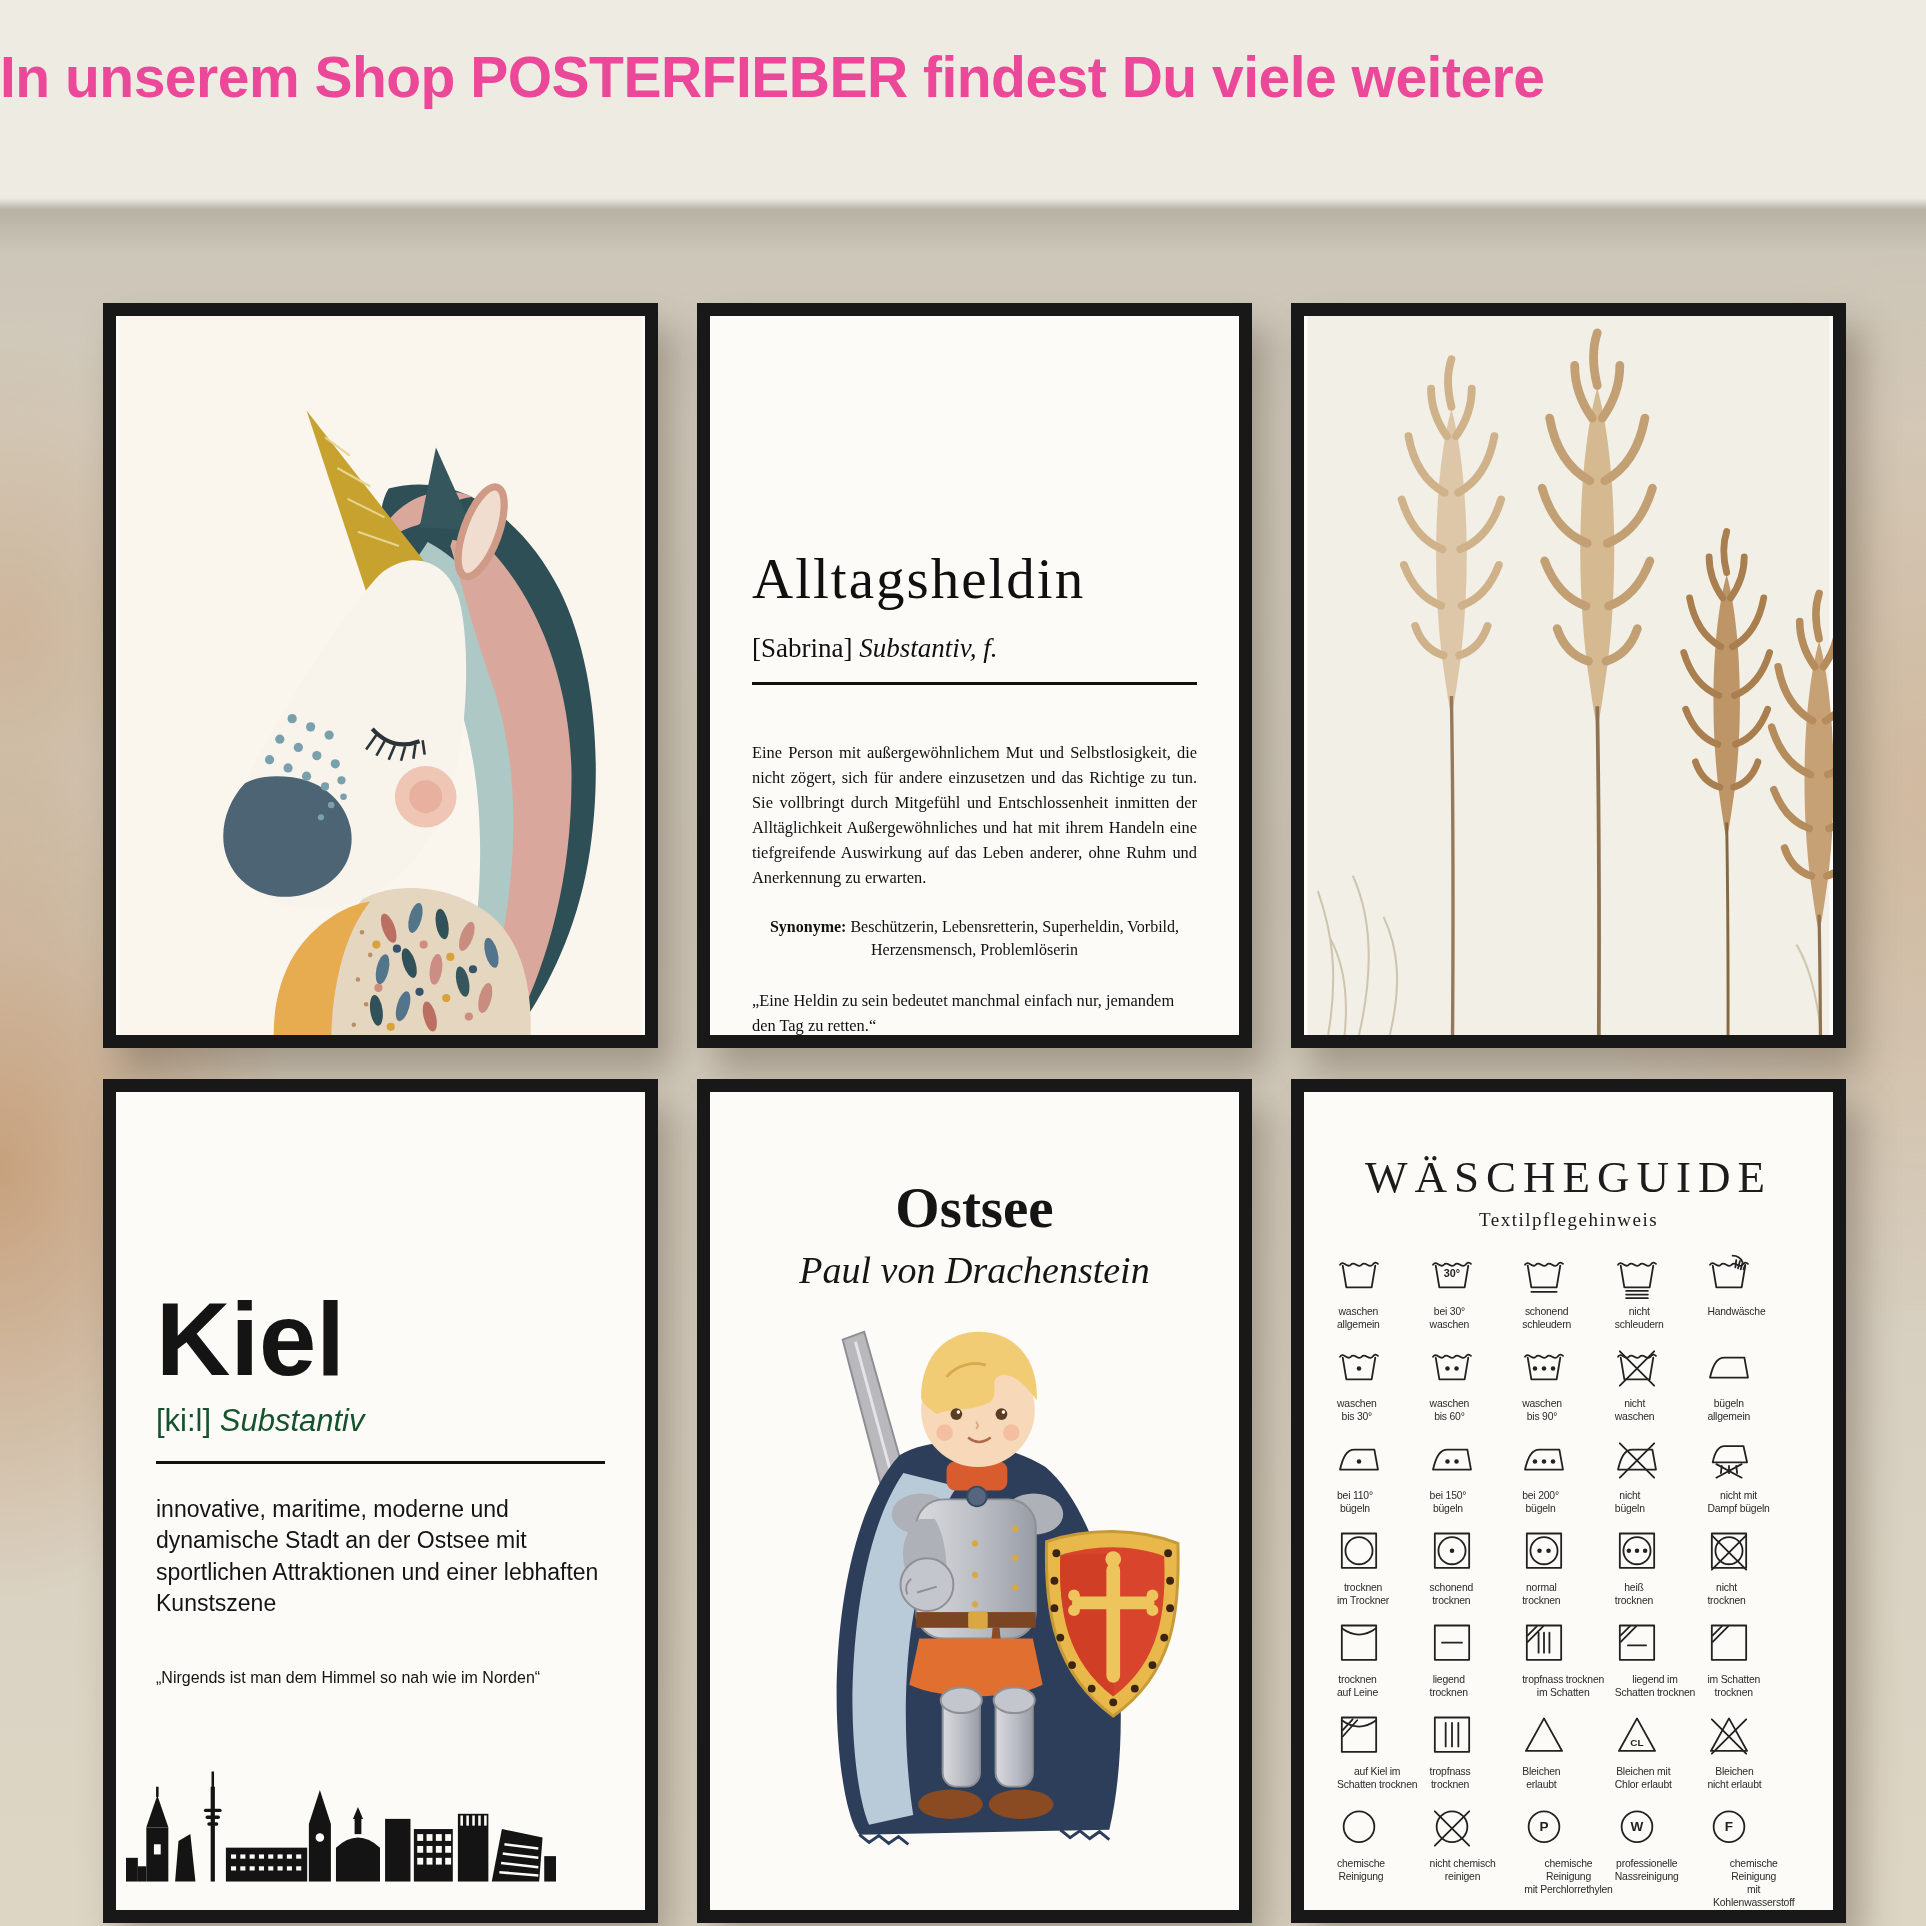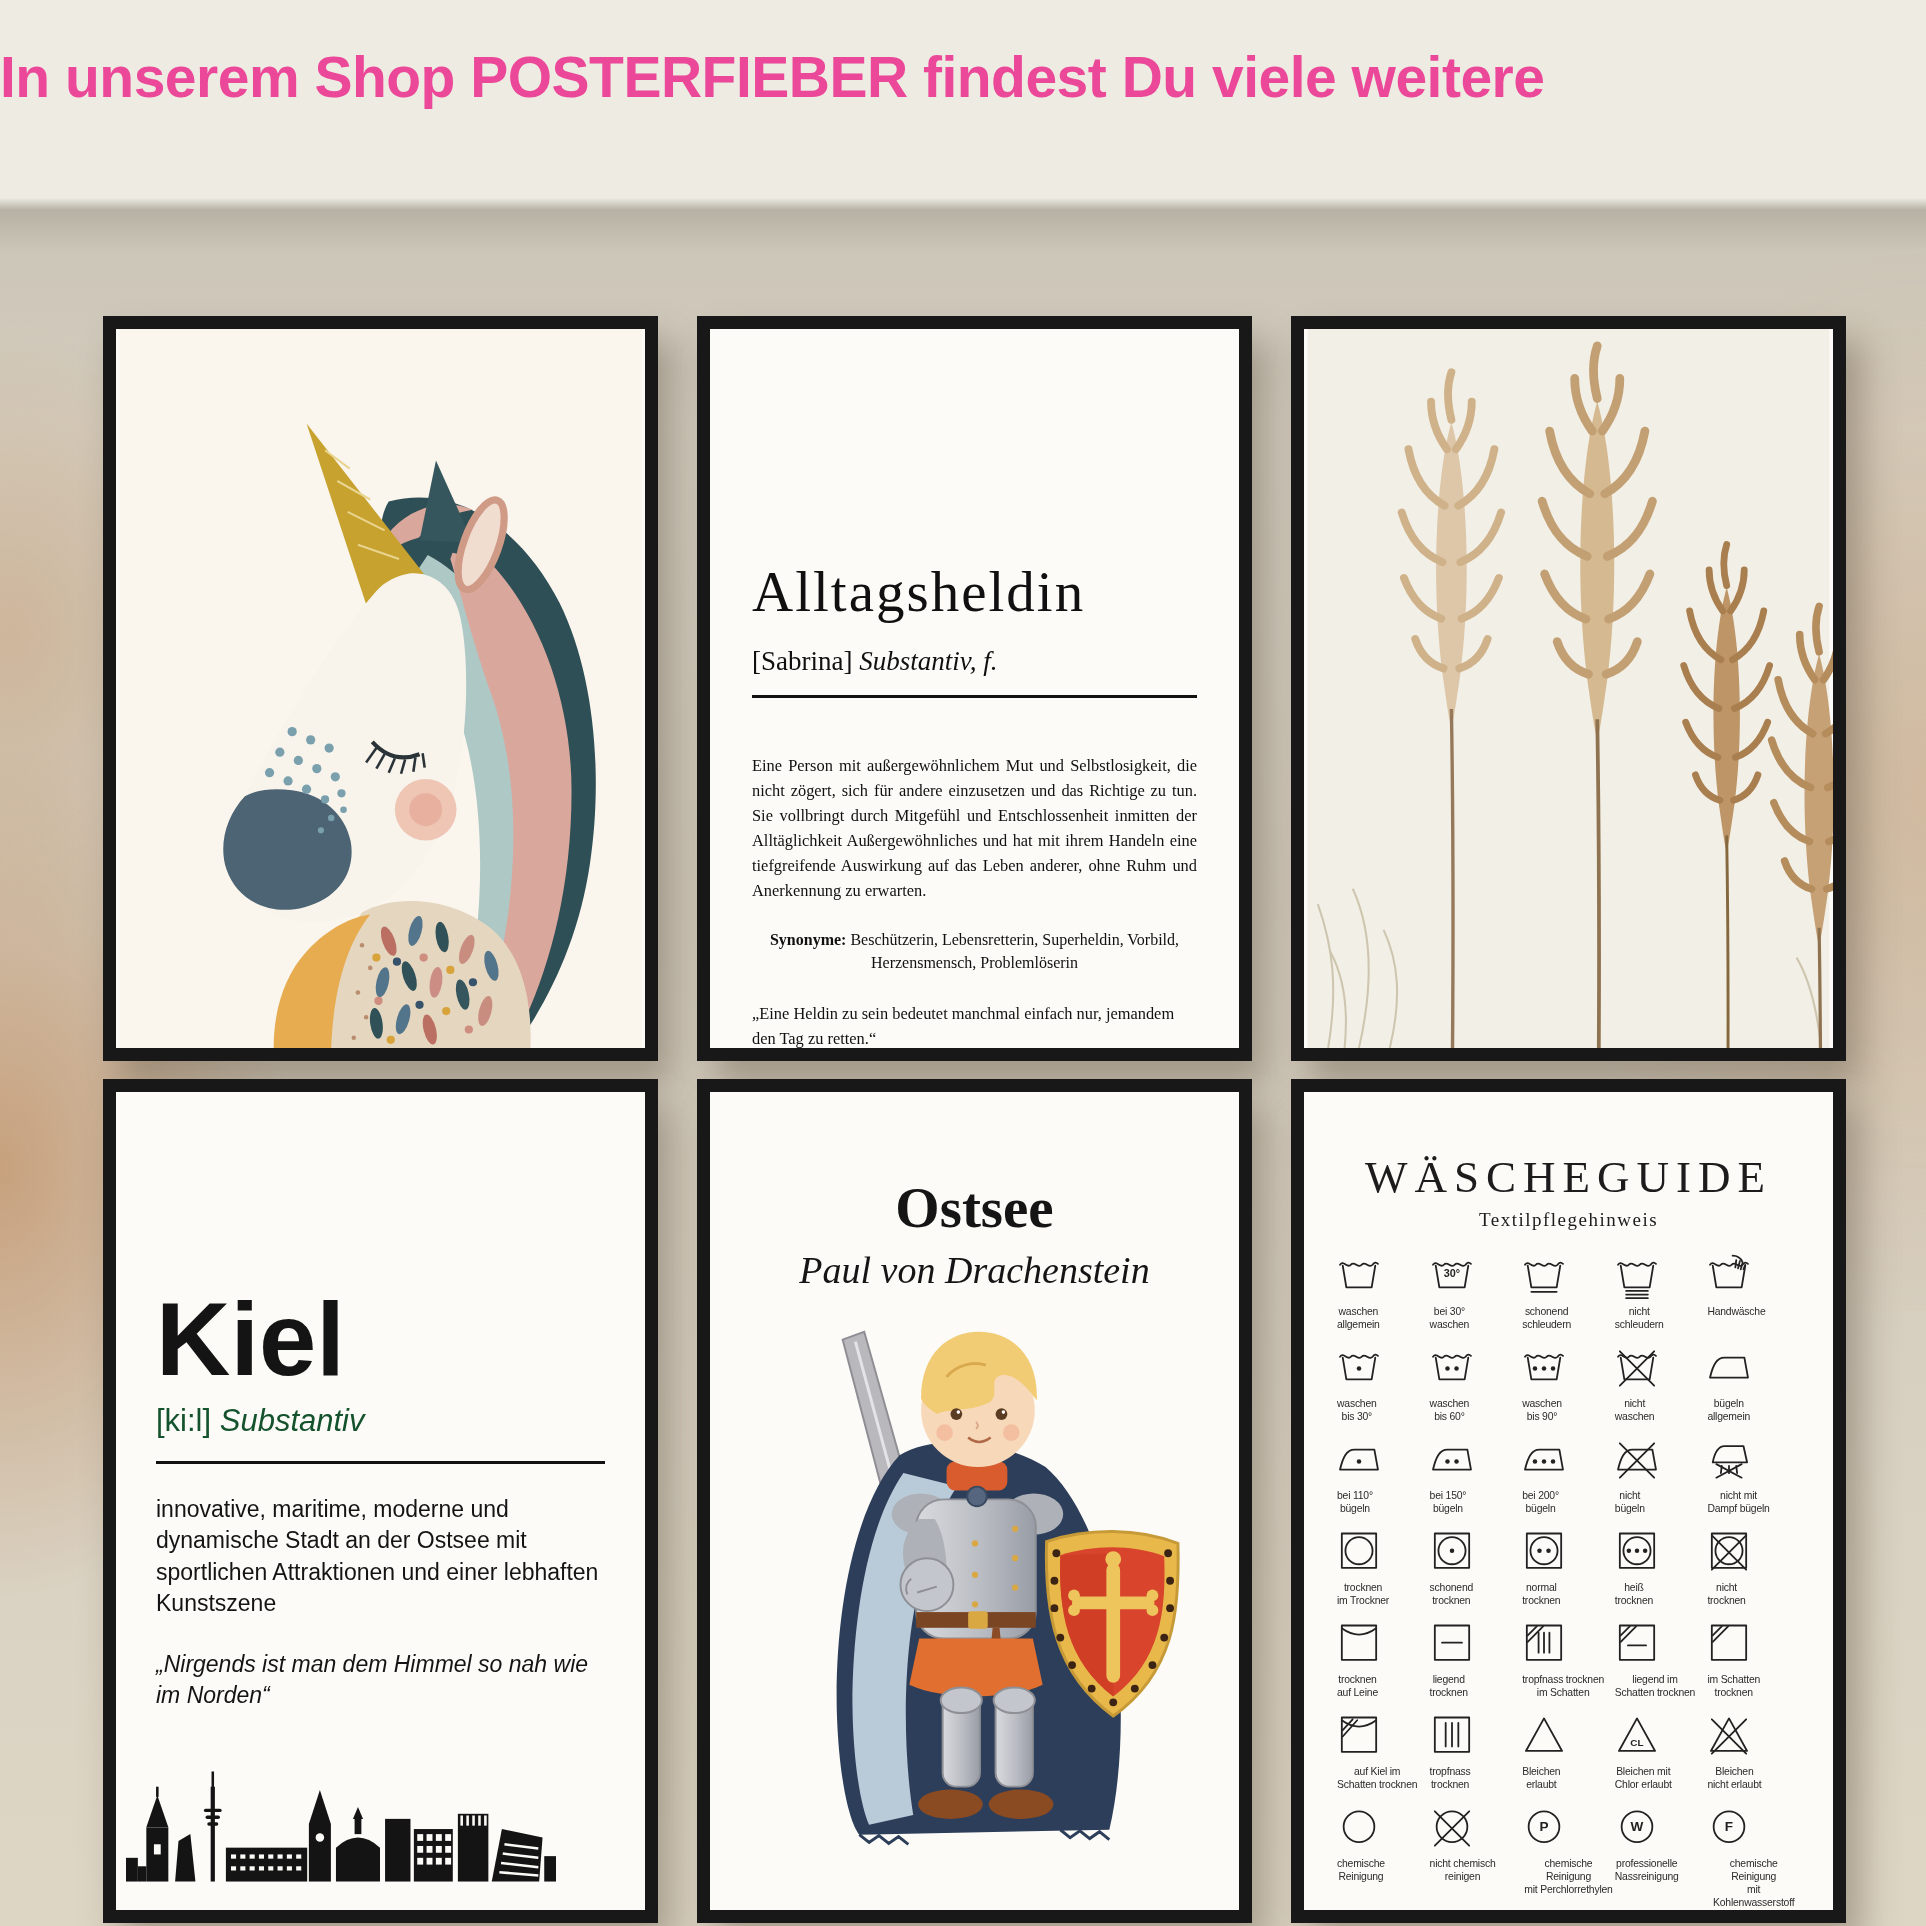--- a/index.html
+++ b/index.html
@@ -11,42 +11,42 @@
       radial-gradient(337px 455px at 10px 634px, rgba(196,146,98,.38), transparent 70%),
       radial-gradient(515px 752px at 1927px 792px, rgba(206,163,120,.42), transparent 72%),
       linear-gradient(180deg,#edebe2 0px,#edebe2 198px,#b7b1a4 210px,#ccc6b8 252px,#d4cdbf 426px,#d2cabb 891px,#d7cfc0 1337px,#ded6c5 1927px);
   }
   .header{position:absolute;left:0;top:40px;width:100%;text-align:left;color:#ec4899;
     font-weight:700;font-size:57px;line-height:1.32;letter-spacing:-0.5px;}
   .frame{position:absolute;background:#fcfbf7;border:13px solid #181818;
     box-shadow:16px 24px 34px rgba(82,68,52,.38), inset 0 0 0 1px rgba(255,255,255,.35);}
   .poster{position:absolute;inset:0;background:#fcfbf7;overflow:hidden;}
   
-  .r1{top:316px;height:719px;} .r2{top:1079px;height:818px;}
+  .r1{top:303px;height:719px;} .r2{top:1079px;height:818px;}
   .c1{left:103px;width:529px;} .c2{left:697px;width:529px;} .c3{left:1291px;width:529px;}
 
   
   .p-allt{font-family:"Liberation Serif",serif;color:#101010;padding:0 42px;box-sizing:border-box;}
   .allt-title{margin-top:230px;font-size:57px;letter-spacing:2px;}
   .allt-pron{margin-top:22px;font-size:27px;}
   .allt-pron .pos{font-style:italic;}
   .allt-rule{margin-top:18px;border-top:3px solid #111;}
   .allt-def{margin-top:55px;font-size:16.4px;line-height:1.53;text-align:justify;}
   .allt-syn{margin-top:24px;font-size:16px;text-align:center;line-height:1.45;}
   .allt-syn b{font-weight:700;}
   .allt-quote{margin-top:28px;font-size:16.4px;line-height:1.5;}
 
   
   .p-kiel{color:#141414;padding:0 40px;box-sizing:border-box;}
   .kiel-title{margin-top:196px;font-size:103px;font-weight:700;line-height:1;letter-spacing:0;}
   .kiel-pron{margin-top:12px;font-size:31px;color:#14532d;}
   .kiel-pron .pos{font-style:italic;}
   .kiel-rule{margin-top:22px;border-top:3px solid #111;}
   .kiel-def{margin-top:30px;font-size:23px;line-height:1.36;}
-  .kiel-quote{margin-top:30px;font-size:23px;line-height:1.36;font-style:italic;}
+  .kiel-quote{margin-top:48px;font-size:16px;line-height:1.36;}
   .kiel-sky{position:absolute;left:10px;right:10px;bottom:20px;height:127px;}
 
   
   .p-ritt{font-family:"Liberation Serif",serif;color:#151515;text-align:center;}
   .ritt-title{margin-top:83px;font-size:57px;font-weight:700;}
   .ritt-sub{margin-top:8px;font-size:38px;font-style:italic;}
   .knight{position:absolute;left:50%;transform:translateX(-50%);top:226px;width:446px;height:549px;}
 
   
   .p-wg{font-family:"Liberation Serif",serif;color:#1c1c1c;text-align:center;}

